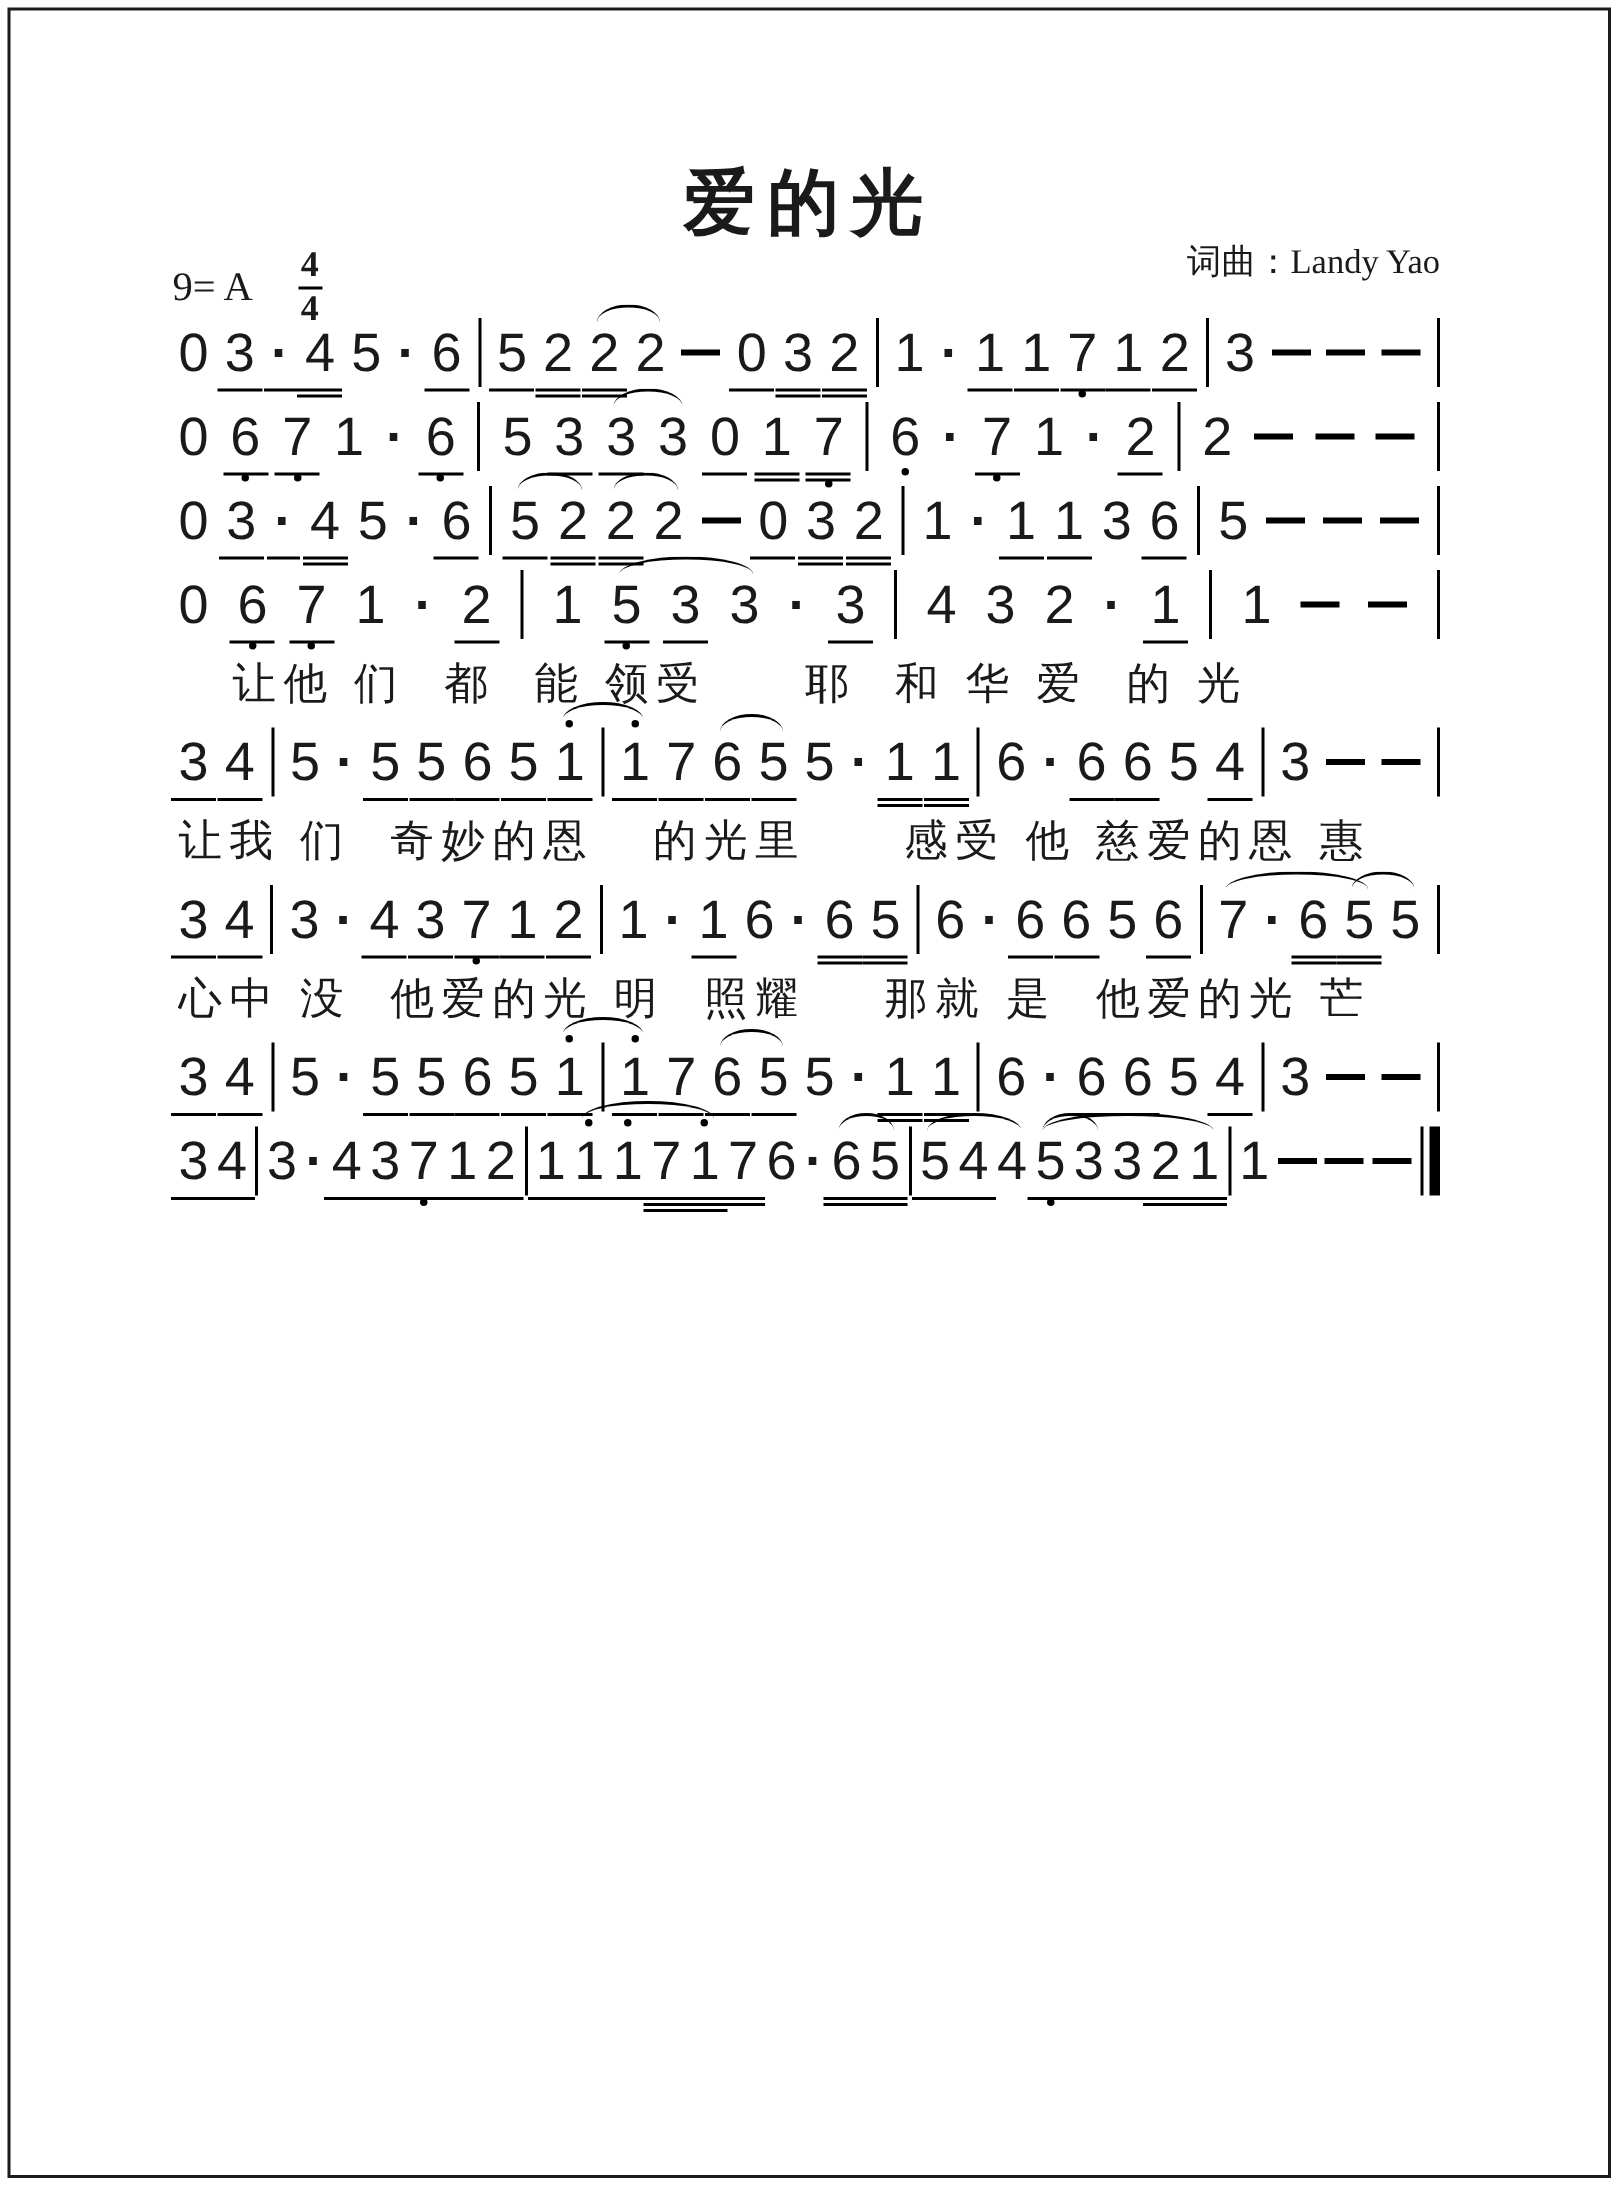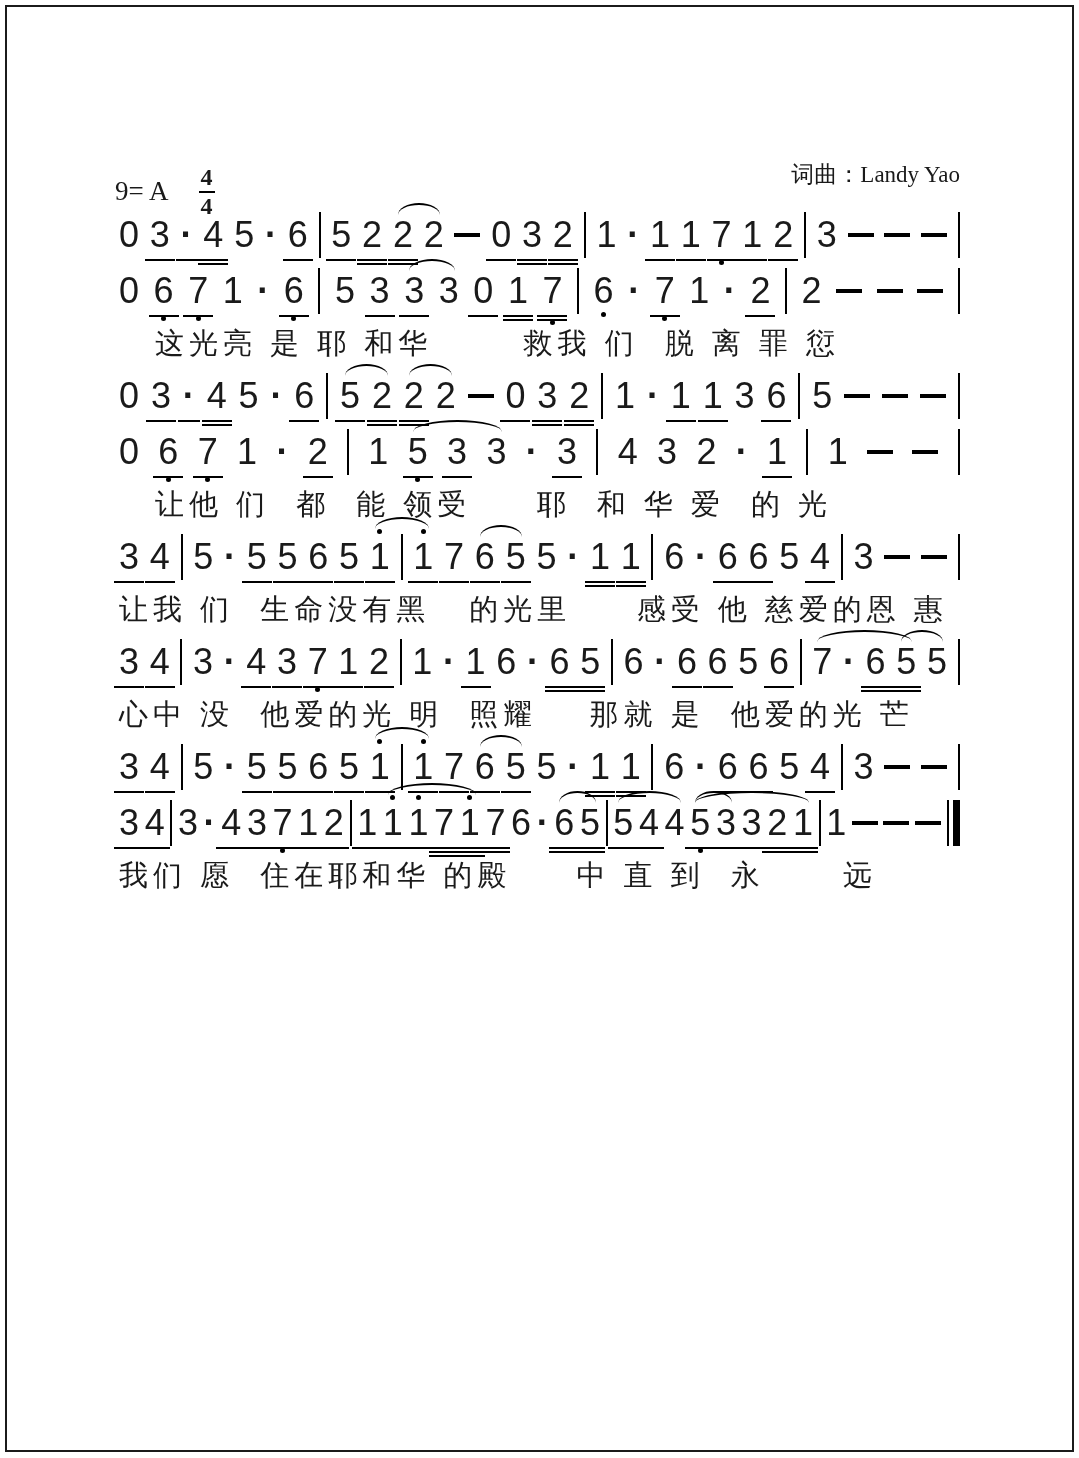--- a/index.html
+++ b/index.html
@@ -52,20 +52,21 @@
   .lyrics {
     height:49px; display:flex; align-items:center; font-size:29px;
     letter-spacing:5px; white-space:pre; font-family:"Liberation Sans", sans-serif;
   }
   .line:nth-child(-n+4) .lyrics { padding-left:36px; }
 </style>
 </head>
 <body>
 
 <div class="sheet">
+  <h1 class="title">爱的光</h1>
   <div class="credit">词曲：Landy Yao</div>
   <div class="keysig">
     <span>9= A</span>
     <span class="ts">
       <span class="num">4</span>
       <span class="den">4</span>
     </span>
   </div>
   <div id="score" class="score">
       <div class="line">
@@ -127,21 +128,20 @@
           <span class="tok sep"><span class="g">·</span></span>
           <span class="tok"><span class="g">2</span><i class="ul" style="bottom: -8px;"></i></span>
           <span class="bar"></span>
           <span class="tok"><span class="g">2</span></span>
           <span class="dash"></span>
           <span class="dash"></span>
           <span class="dash"></span>
           <span class="bar"></span>
           <div class="slur" style="left: 290px; width: 46px; top: -4px;"></div>
         </div>
-        <div class="lyrics">这光亮 是 耶 和华       救我 们  脱 离 罪 愆</div>
       </div>
       <div class="line">
         <div class="notes">
           <span class="tok"><span class="g">0</span></span>
           <span class="tok"><span class="g">3</span><i class="ul" style="bottom: -8px;"></i></span>
           <span class="tok sep"><span class="g">·</span><i class="ul" style="bottom: -8px;"></i></span>
           <span class="tok"><span class="g">4</span><i class="ul" style="bottom: -8px;"></i><i class="ul" style="bottom: -12px;"></i></span>
           <span class="tok"><span class="g">5</span></span>
           <span class="tok sep"><span class="g">·</span></span>
           <span class="tok"><span class="g">6</span><i class="ul" style="bottom: -8px;"></i></span>
@@ -230,21 +230,21 @@
           <span class="tok"><span class="g">5</span></span>
           <span class="tok"><span class="g">4</span><i class="ul" style="bottom: -8px;"></i></span>
           <span class="bar"></span>
           <span class="tok"><span class="g">3</span></span>
           <span class="dash"></span>
           <span class="dash"></span>
           <span class="bar"></span>
           <div class="slur" style="left: 256px; width: 54px; top: -12px;"></div>
           <div class="slur" style="left: 361px; width: 42px; top: -4px;"></div>
         </div>
-        <div class="lyrics">让我 们  生命没有黑   的光里     感受 他 慈爱的恩 惠</div>
+        <div class="lyrics">让我 们  奇妙的恩   的光里     感受 他 慈爱的恩 惠</div>
       </div>
       <div class="line">
         <div class="notes">
           <span class="tok"><span class="g">3</span><i class="ul" style="bottom: -8px;"></i></span>
           <span class="tok"><span class="g">4</span><i class="ul" style="bottom: -8px;"></i></span>
           <span class="bar"></span>
           <span class="tok"><span class="g">3</span></span>
           <span class="tok sep"><span class="g">·</span></span>
           <span class="tok"><span class="g">4</span><i class="ul" style="bottom: -8px;"></i></span>
           <span class="tok"><span class="g">3</span><i class="ul" style="bottom: -8px;"></i></span>
@@ -355,16 +355,15 @@
           <span class="fbar">
             <i class="thin"></i>
             <i class="thick"></i>
           </span>
           <div class="slur" style="left: 269px; width: 88px; top: -12px;"></div>
           <div class="slur" style="left: 440px; width: 37px; top: -4px;"></div>
           <div class="slur" style="left: 499px; width: 63px; top: -4px;"></div>
           <div class="slur" style="left: 576px; width: 114px; top: -4px;"></div>
           <div class="slur" style="left: 576px; width: 37px; top: -4px;"></div>
         </div>
-        <div class="lyrics">我们 愿  住在耶和华 的殿     中 直 到  永      远</div>
       </div>
     </div>
 </div>
 
 </body></html>

